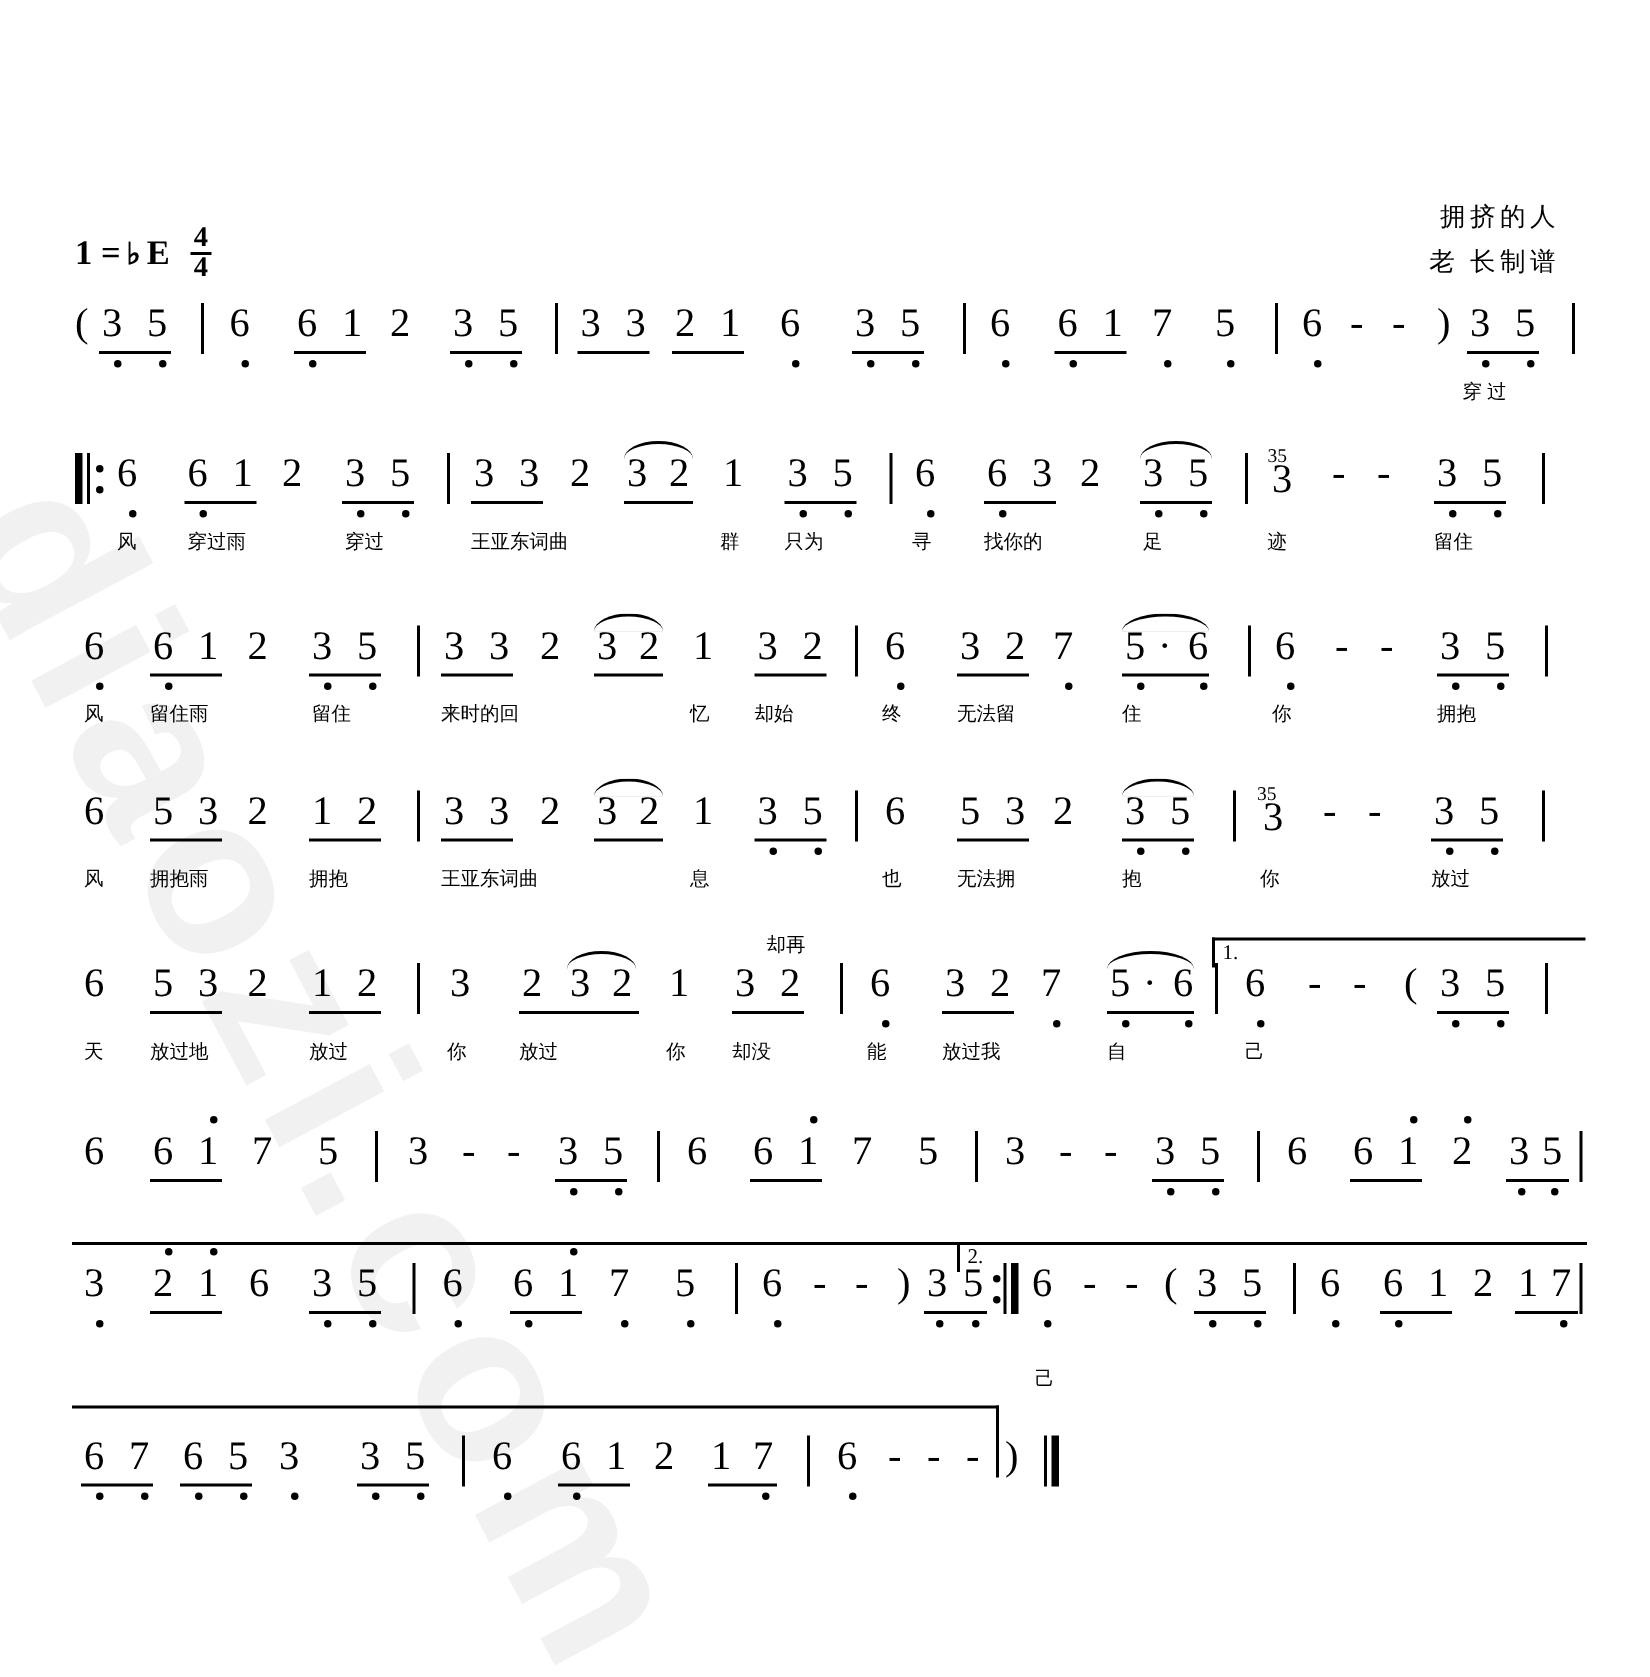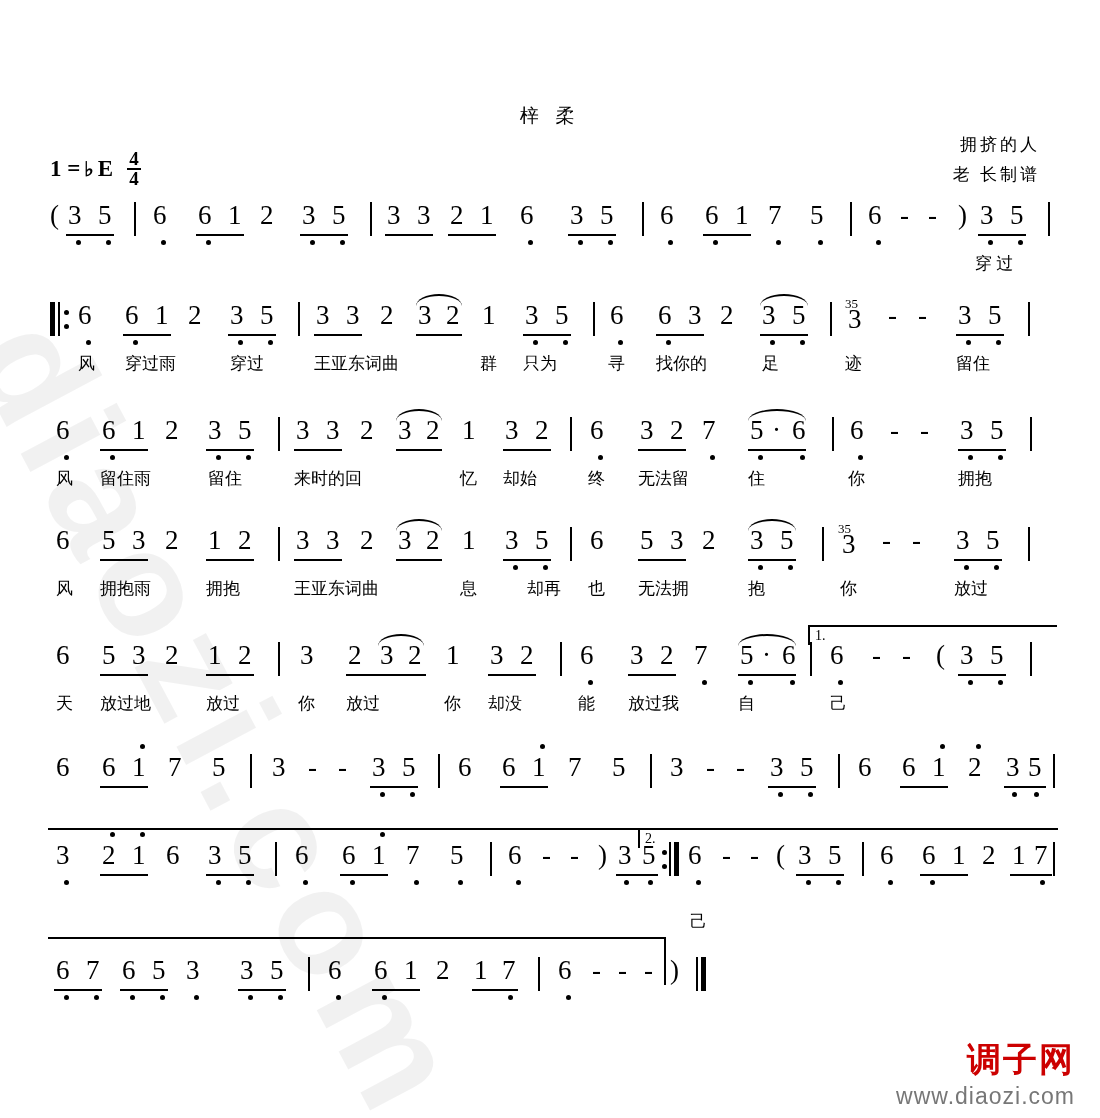--- a/index.html
+++ b/index.html
@@ -61,21 +61,21 @@
   .notes{
     position:relative;
     height:52px;
     font-size:27px;
     font-family:"Liberation Serif", serif;
     white-space:nowrap;
   }
   .lyr{
     position:relative;
     height:30px;
-    font-size:17px;
+    font-size:13px;
     white-space:nowrap;
     font-family:Liberation Serif, serif;
   }
   .n{position:absolute;top:0;}
   .l{position:absolute;top:0;}
 
   
   .beam{position:absolute;height:2px;background:#000;}
   
   .dot{position:absolute;width:5px;height:5px;border-radius:50%;background:#000;}
@@ -113,21 +113,20 @@
   .logo .cn{font-size:34px;font-weight:700;color:#c00;letter-spacing:2px;font-family:"Liberation Sans",sans-serif;}
   .logo .url{font-size:23px;color:#777;font-family:"Liberation Sans",sans-serif;letter-spacing:1px;}
 </style>
 </head>
 <body>
 
 <div class="sheet">
 
   <div class="watermark">diaozi.com</div>
 
-  <div class="subtitle">梓 柔</div>
   <div class="credit credit1">拥挤的人</div>
   <div class="credit credit2">老 长制谱</div>
 
   <div class="keysig">
     <span>1 =</span>
       <span class="flat">♭</span>
       <span>E</span>
     <span class="meter">
       <span class="num">4</span>
       <span class="den">4</span>
@@ -391,21 +390,21 @@
       <div class="dot" style="left:914px;top:40px;"></div>
         <div class="dot" style="left:944px;top:40px;"></div>
       <div class="bar" style="left:978px;"></div>
     </div>
     <div class="lyr">
       <span class="l" style="left:6px;">风</span>
       <span class="l" style="left:50px;">拥抱雨</span>
       <span class="l" style="left:156px;">拥抱</span>
       <span class="l" style="left:244px;">王亚东词曲</span>
       <span class="l" style="left:410px;">息</span>
-      <span class="l" style="left:477px;">却再</span>
+      <span class="l" style="left:461px;margin-top:44px;">却再</span>
       <span class="l" style="left:538px;">也</span>
       <span class="l" style="left:588px;">无法拥</span>
       <span class="l" style="left:698px;">抱</span>
       <span class="l" style="left:790px;">你</span>
       <span class="l" style="left:904px;">放过</span>
     </div>
   </div>
 
   <div class="row" style="top:640px;">
     <div class="volta" style="left:758px;top:-15px;width:247px;">
@@ -645,18 +644,14 @@
         <span class="n" style="left:594px;">-</span>
       <span class="n" style="left:620px;">)</span>
       <div class="endbar" style="left:646px;">
         <div class="thin"></div>
           <div class="thick"></div>
       </div>
     </div>
     <div class="lyr"></div>
   </div>
 
-  <div class="logo">
-    <div class="cn">调子网</div>
-    <div class="url">www.diaozi.com</div>
-  </div>
 
 </div>
 
 </body></html>

